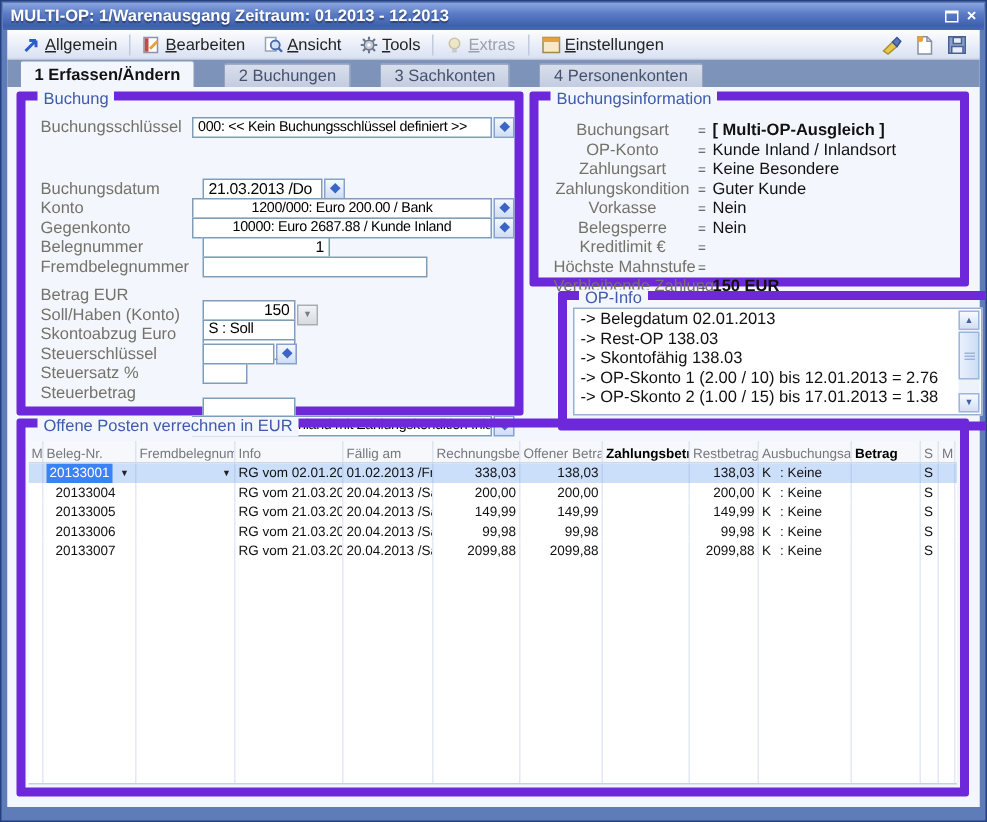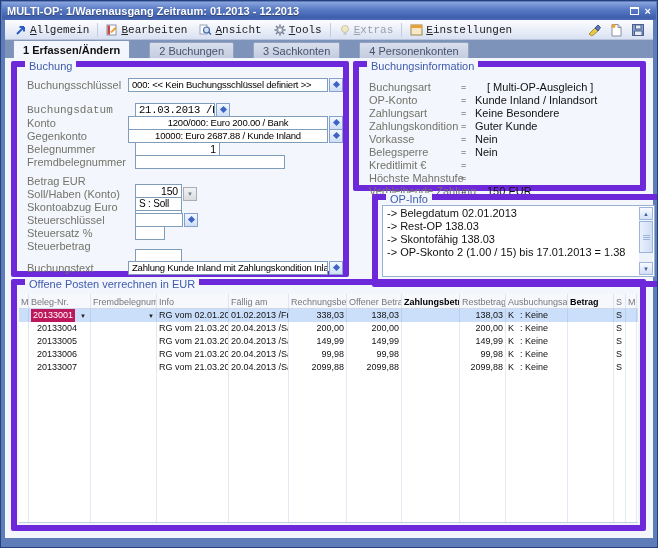--- a/index.html
+++ b/index.html
@@ -13,21 +13,21 @@
   .titlebar-text { flex:1; color:#fff; font-weight:bold; font-size:11px; text-shadow:0 1px 1px rgba(0,0,0,.4); white-space:nowrap; }
   .tb-controls { display:flex; align-items:center; gap:6px; }
   .restore-box { width:9px; height:8px; border:1px solid #fff; border-top:2px solid #fff; display:inline-block; }
   .close-x { color:#fff; font-size:11px; font-weight:bold; line-height:10px; }
 
   
   .body-area { position:absolute; top:19px; left:4px; right:4px; bottom:9px; background:#f3f6fc; }
   .menubar { position:absolute; top:0; left:0; right:0; height:20px;
     background:linear-gradient(180deg,#fdfdfe 0%,#e7ecf7 60%,#d9e1f2 100%);
     border-bottom:1px solid #b7c4dc; display:flex; align-items:center; padding:0 4px; font-size:11px; color:#222; }
-  .menu-item { display:flex; align-items:center; gap:3px; padding:2px 6px; cursor:default;font-family:Liberation Mono, monospace; }
+  .menu-item { display:flex; align-items:center; gap:3px; padding:2px 6px; cursor:default; }
   .menu-label { display:inline-block; }
   .menu-item .menu-label::first-letter { text-decoration:underline; }
   .menu-item.disabled { color:#9aa0ae; }
   .menu-sep { width:1px; height:14px; background:#c2cbdd; margin:0 2px; }
   .menu-spacer { flex:1; }
   .mb-icons { display:flex; align-items:center; gap:8px; padding-right:4px; }
 
   .tabstrip { position:absolute; top:20px; left:0; right:0; height:18px; background:#7e93b9;
     display:flex; align-items:flex-end; padding-left:8px; }
   .tab { font-size:11px; padding:2px 9px 2px 9px; border:1px solid #93a2c0; border-bottom:none;
@@ -37,41 +37,41 @@
   .content { position:absolute; top:38px; left:0; right:0; bottom:0; background:#f3f6fc; }
 
   
   .group { position:absolute; border:6px solid #6d28d9; border-radius:2px; }
   .group-label { position:absolute; top:-7px; left:8px; background:#f3f6fc; padding:0 4px; color:#3f5bac; font-size:11px; line-height:13px; white-space:nowrap; }
 
   
   .form { padding-top:11px; }
   .form-row { display:flex; align-items:center; height:13px; margin-left:10px; }
   .form-label { width:108px; font-size:11px; color:#73736a; white-space:nowrap; }
-  .mt12 { margin-top:12px;font-family:Liberation Mono, monospace; } .mt6 { margin-top:6px; } .mt9 { margin-top:9px; }
+  .mt12 { margin-top:28px; } .mt6 { margin-top:6px; } .mt9 { margin-top:9px; }
   .field { height:14px; border:1px solid #7f9db9; background:#fff; font-size:9.5px; letter-spacing:-0.2px;
     color:#000; display:flex; align-items:center; padding:0 3px; overflow:hidden; white-space:nowrap; }
   .field.center { justify-content:center; }
   .field.right { justify-content:flex-end; font-size:10.5px; }
   .combo { display:flex; align-items:center; }
   .combo-btn { width:14px; height:14px; margin-left:1px; border:1px solid #87a1cf;
     background:linear-gradient(180deg,#f4f8ff,#cfdef5); display:flex; align-items:center; justify-content:center; }
   .combo-btn.disabled { border-color:#a9adb5; background:linear-gradient(180deg,#f2f3f5,#d9dbdf); }
   .diamond { width:5px; height:5px; background:#3b64c4; transform:rotate(45deg); }
   .tri-gray { font-size:6px; color:#7a7e86; line-height:6px; }
   .w200 { width:200px; } .w150 { width:150px; } .w85 { width:85px; } .w80 { width:80px; }
-  .w62 { width:47px;margin-top:20px; } .w48 { width:48px; } .w30 { width:30px; }
-
-  
-  .info-rows { padding:13px 0 0 10px; }
+  .w62 { width:62px;margin-top:20px; } .w48 { width:48px; } .w30 { width:30px; }
+
+  
+  .info-rows { padding:13px 0 0 10px;text-align:center; }
   .info-row { display:flex; align-items:center; height:13px; font-size:11px; }
   .info-label { width:92px; color:#73736a; white-space:nowrap; }
   .info-sep { width:14px; color:#444; font-size:9px; }
   .info-value { color:#111; white-space:nowrap; }
-  .b { font-weight:normal;margin-left:12px; }
+  .b { font-weight:bold; }
 
   
   .opinfo-box { position:absolute; left:4px; right:4px; top:5px; bottom:4px; background:#fff;
     border:1px solid #9ab0cf; overflow:hidden; padding:1px 18px 0 4px; }
   .op-line { font-size:11px; line-height:13px; color:#111; white-space:nowrap; }
   .scrollbar { position:absolute; top:1px; right:1px; bottom:1px; width:14px; background:#eef3fb; }
   .sb-btn { position:absolute; left:0; width:14px; height:13px; border:1px solid #9db4dd;
     background:linear-gradient(180deg,#f7faff,#d3dff5); color:#44609f; font-size:6px;
     display:flex; align-items:center; justify-content:center; }
   .sb-up { top:0; } .sb-down { bottom:0; }
@@ -82,21 +82,21 @@
   
   .grid { position:absolute; left:2px; right:2px; top:9px; bottom:2px; background:#fff; border-bottom:1px solid #c3cfe6; display:flex; flex-direction:column; overflow:hidden; }
   .grid-header { display:flex; height:15px; background:#f6f8fc; border-bottom:1px solid #cdd8ec; }
   .hcell { font-size:9px; color:#77777c; padding:3px 2px 0 2px; border-right:1px solid #dde4f2; white-space:nowrap; overflow:hidden; flex-shrink:0; }
   .hcell.hb { color:#000; font-weight:bold; }
   .grid-row { display:flex; height:13px; background:#fff; }
   .cell { font-size:9px; line-height:13px; color:#111; padding:0 2px; border-right:1px solid #e2e9f5; white-space:nowrap; overflow:hidden; flex-shrink:0; display:flex; align-items:center; }
   .cell.num { justify-content:flex-end; }
   .grid-row.sel { background:#cbdffa; }
   .grid-row.sel .cell { border-right-color:#b9cfec; }
-  .selbox { background:#be185d; color:#fff; padding:0 2px; }
+  .selbox { background:#3b82f6; color:#fff; padding:0 2px; }
   .tri { font-size:6px; color:#222; margin-left:5px; line-height:6px; }
   .cell .push { flex:1; }
   .ausb-code { width:12px; display:inline-block; }
   .grid-filler { flex:1; display:flex; }
   .grid-filler .cell { height:auto; }
   .cM{width:10px}.cBel{width:62px}.cFre{width:66px}.cInf{width:72px}.cFae{width:60px}
   .cRec{width:58px}.cOff{width:55px}.cZah{width:58px}.cRes{width:46px}.cAus{width:62px}
   .cBet{width:46px}.cS{width:12px}.cM2{width:11px}.cB{width:13px}
 </style>
 </head>
@@ -342,20 +342,21 @@
           </div>
         </div>
       </div>
 
       <div class="group" style="left:367px; top:136px; width:293px; height:93px;">
         <span class="group-label">OP-Info</span>
         <div class="opinfo-box">
           <div class="op-line">-&gt; Belegdatum 02.01.2013</div>
           <div class="op-line">-&gt; Rest-OP 138.03</div>
           <div class="op-line">-&gt; Skontofähig 138.03</div>
+          <div class="op-line">-&gt; OP-Skonto 1 (2.00 / 10) bis 12.01.2013 = 2.76</div>
           <div class="op-line">-&gt; OP-Skonto 2 (1.00 / 15) bis 17.01.2013 = 1.38</div>
 
           <div class="scrollbar">
             <span class="sb-btn sb-up">▲</span>
             <span class="sb-thumb">
                 <span class="sb-grip"></span>
               </span>
             <span class="sb-btn sb-down">▼</span>
           </div>
         </div>

